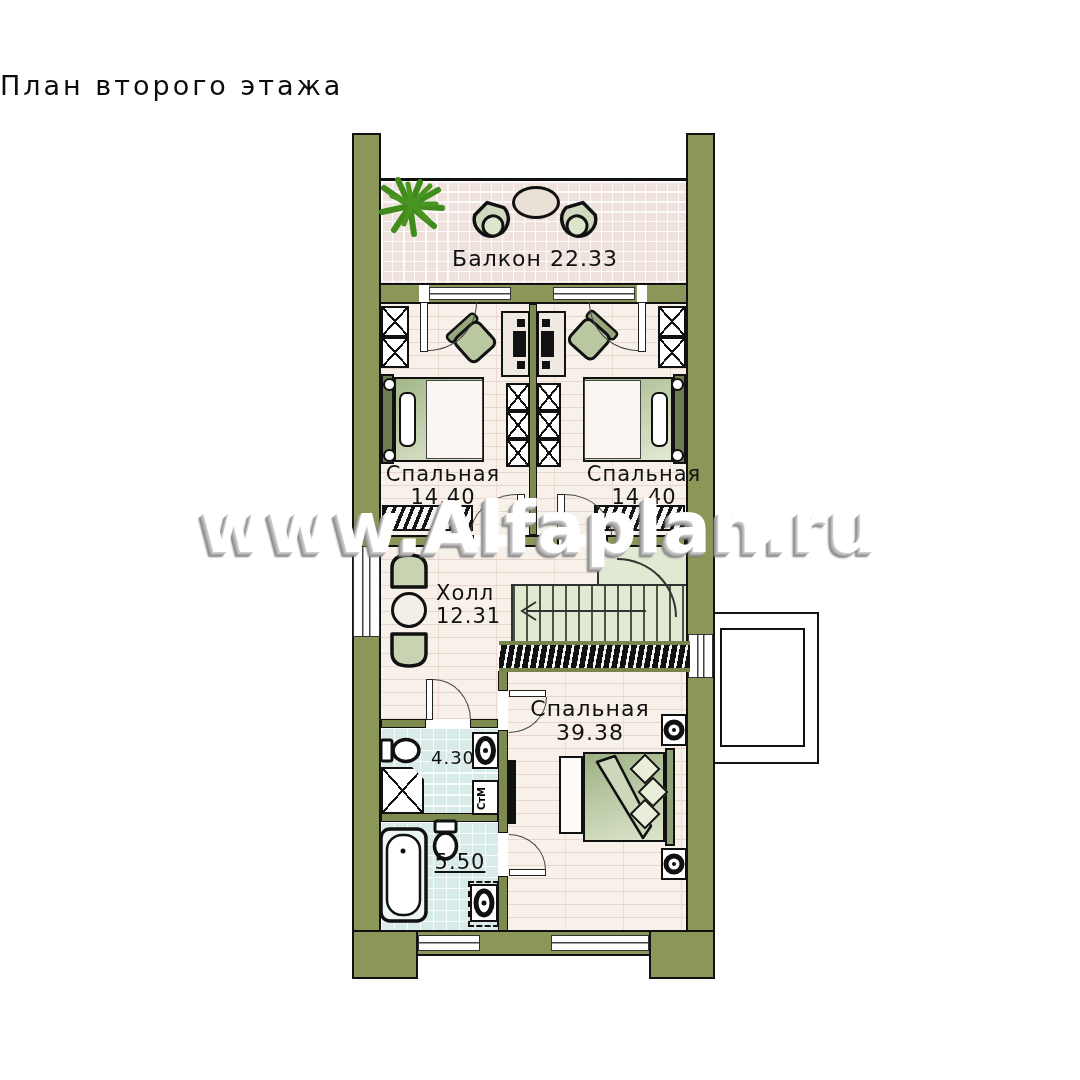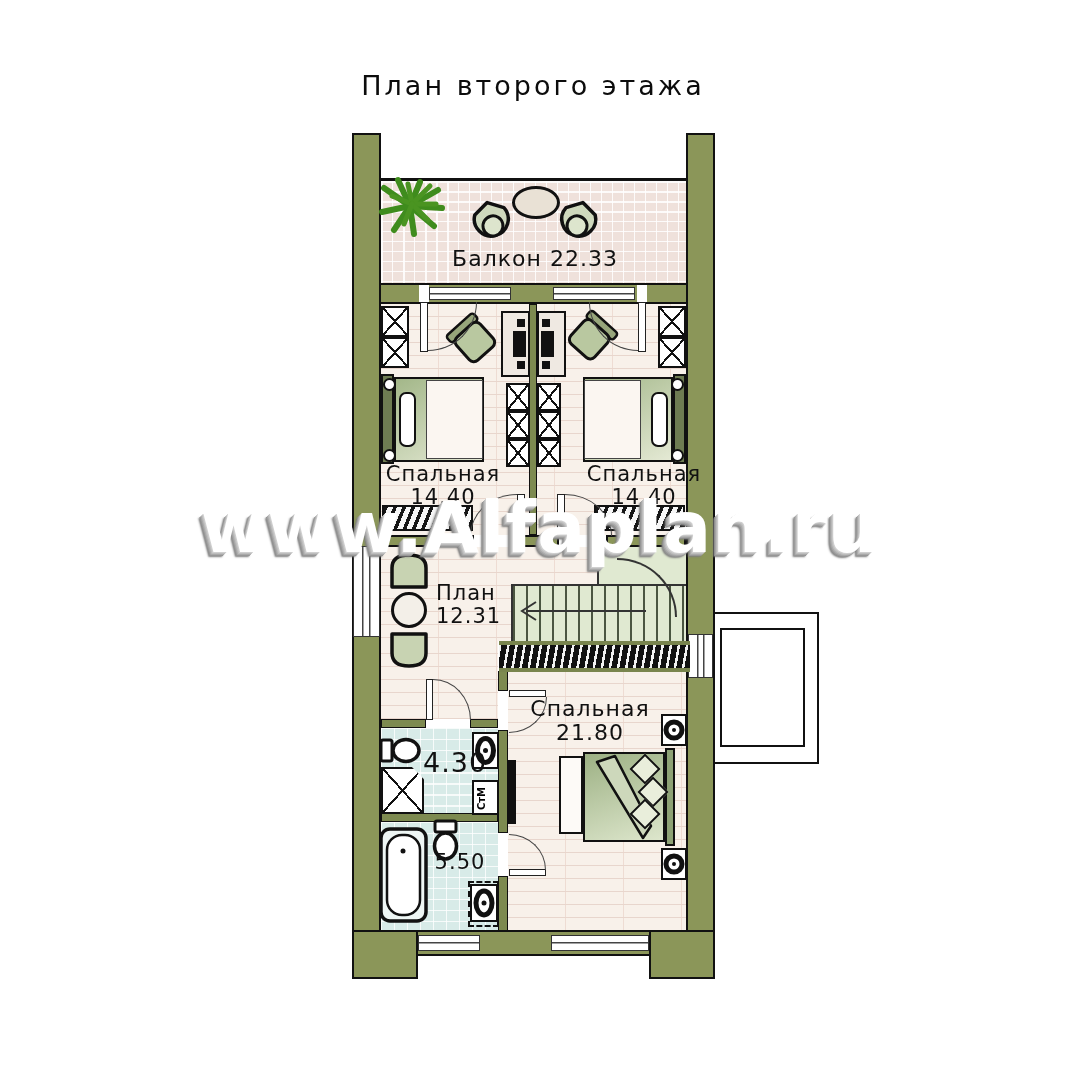--- a/index.html
+++ b/index.html
@@ -27,21 +27,21 @@
   .winv{background-image:linear-gradient(90deg,#444,#444),linear-gradient(90deg,#444,#444);
      background-size:1.5px 100%,1.5px 100%;background-position:35% 0,65% 0;background-repeat:no-repeat;}
   .rad{border:2px solid #111;background:repeating-linear-gradient(112deg,#161616 0 3.5px,#f6f6f6 3.5px 8.5px);}
   .railing{border-top:4px solid #79854e;border-bottom:4px solid #79854e;
      background:#111 repeating-linear-gradient(100deg,rgba(255,255,255,.95) 0 2.5px,rgba(0,0,0,0) 2.5px 8px);}
   .stairs{background-color:#e0e9d1;}
   .risers{background-image:repeating-linear-gradient(90deg,#4a5540 0 2px,rgba(0,0,0,0) 2px 13px);}
   .leaf{background:#fff;border:1.5px solid #222;}
   .arc{border:0 solid #444;}
   .lbl{position:absolute;color:#111;text-align:center;line-height:1.08;white-space:nowrap;letter-spacing:1px;}
-  .title{position:absolute;top:70px;left:0;width:1066px;text-align:center;font-size:27px;font-weight:500;
+  .title{position:absolute;top:70px;left:0;width:1066px;font-size:27px;font-weight:500;
      letter-spacing:3px;color:#0c0c0c;}
   .wm{position:absolute;left:0;top:486px;width:1080px;text-align:center;font-size:71px;font-weight:bold;
      letter-spacing:1px;color:#fff;z-index:60;
      text-shadow:-1px 1px 0 #cfcfcf,-2px 2px 0 #bdbdbd,-3px 3px 0 #a9a9a9,-4px 4px 0 #969696,-5px 5px 2px #7e7e7e;}
   .dot{border-radius:50%;}
 </style>
 </head>
 <body>
 
 <div class="title">План второго этажа</div>
@@ -259,27 +259,27 @@
 </div>
 <div class="lbl" style="left:383px;top:463px;width:120px;font-size:21px;">
   <span>Спальная</span><br>
   <span>14.40</span>
 </div>
 <div class="lbl" style="left:584px;top:463px;width:120px;font-size:21px;">
   <span>Спальная</span><br>
   <span>14.40</span>
 </div>
 <div class="lbl" style="left:436px;top:582px;width:70px;font-size:21px;text-align:left;">
-  <span>План</span><br>
+  <span>Холл</span><br>
   <span>12.31</span>
 </div>
 <div class="lbl" style="left:525px;top:697px;width:130px;font-size:22px;">
   <span>Спальная</span><br>
-  <span>21.80</span>
-</div>
-<div class="lbl" style="left:423px;top:748px;width:60px;font-size:27px;">
+  <span>39.38</span>
+</div>
+<div class="lbl" style="left:423px;top:748px;width:60px;font-size:18px;">
   <span>4.30</span>
 </div>
-<div class="lbl" style="left:430px;top:851px;width:60px;font-size:21px;">
+<div class="lbl" style="left:430px;top:851px;width:60px;font-size:21px;text-decoration:underline;">
   <span>5.50</span>
 </div>
 
 <div class="wm">www.Alfaplan.ru</div>
 
 </body></html>

